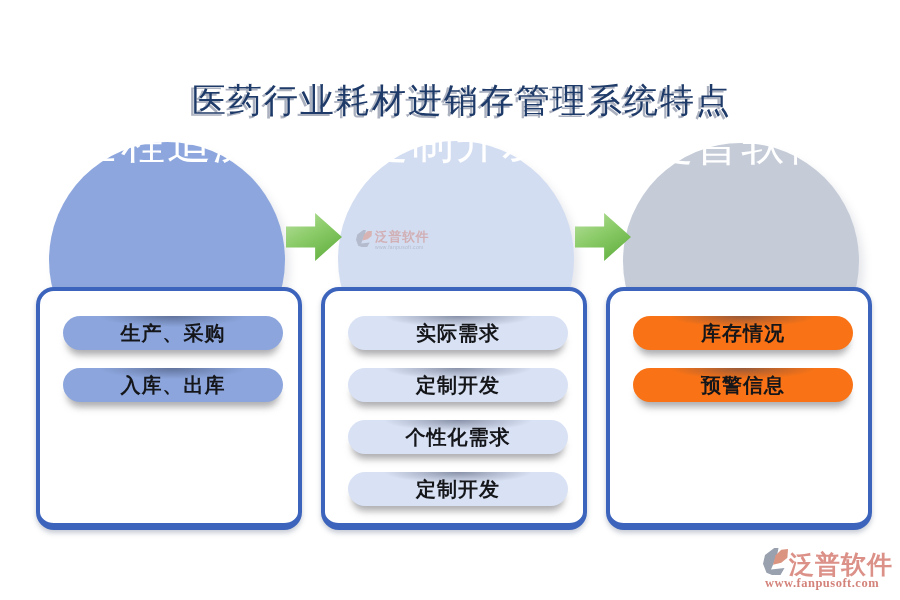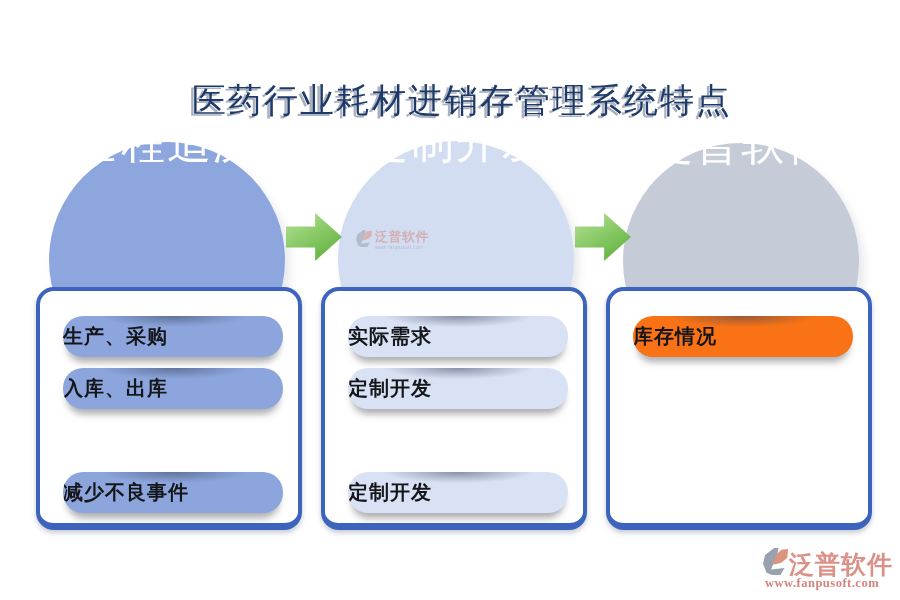--- a/index.html
+++ b/index.html
@@ -47,22 +47,22 @@
     position:absolute; top:287px; width:266px; height:243px;
     background:#ffffff; box-sizing:border-box;
     border:4px solid #3C64BC; border-bottom-width:7px; border-radius:18px;
     box-shadow:0 3px 5px rgba(130,140,160,.45);
     z-index:3;
   }
   .p1 { left:36px; } .p2 { left:321px; } .p3 { left:606px; }
 
   
   .pill {
-    position:absolute; left:23px; right:15px; height:41px; border-radius:20px;
-    display:flex; align-items:center; overflow:hidden;
+    position:absolute; left:23px; right:15px; height:34px; border-radius:20px;
+    display:flex; align-items:center; justify-content:center; overflow:hidden;
     box-shadow:0 9px 7px -4px rgba(105,105,112,.55);
   }
   .pill::before {
     content:""; position:absolute; left:5%; right:5%; top:0; height:15px;
     background:radial-gradient(50% 100% at 50% 0%, rgba(55,65,92,.50) 0%, rgba(55,65,92,0) 75%);
   }
   .pill span {
     position:relative; font-size:20px; font-weight:600; color:#15161a; letter-spacing:1px;
     white-space:nowrap;
   }
@@ -136,40 +136,43 @@
   <div class="arrow a1"></div>
   <div class="arrow a2"></div>
 
   <div class="panel p1">
     <div class="pill row1">
       <span>生产、采购</span>
     </div>
     <div class="pill row2">
       <span>入库、出库</span>
     </div>
-    <div class="pill row4">
-      <span>减少不良事件</span>
-    </div>
   </div>
 
   <div class="panel p2">
     <div class="pill row1">
       <span>实际需求</span>
     </div>
     <div class="pill row2">
       <span>定制开发</span>
     </div>
+    <div class="pill row3">
+      <span>个性化需求</span>
+    </div>
     <div class="pill row4">
       <span>定制开发</span>
     </div>
   </div>
 
   <div class="panel p3">
     <div class="pill row1">
       <span>库存情况</span>
+    </div>
+    <div class="pill row2">
+      <span>预警信息</span>
     </div>
   </div>
 
   <div class="brand">
     <span class="fp-mark">
       <span class="fp-gray"></span>
       <span class="fp-salmon"></span>
     </span>
     <span class="brand-name">泛普软件</span>
     <span class="brand-url">www.fanpusoft.com</span>

